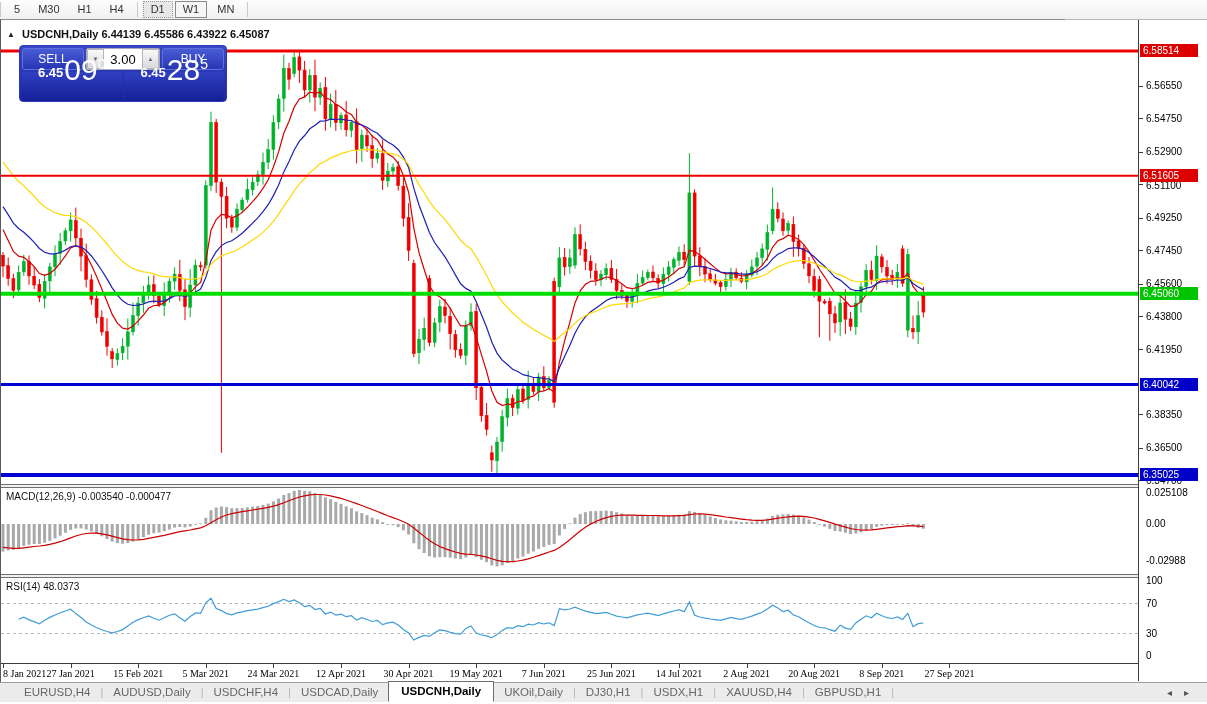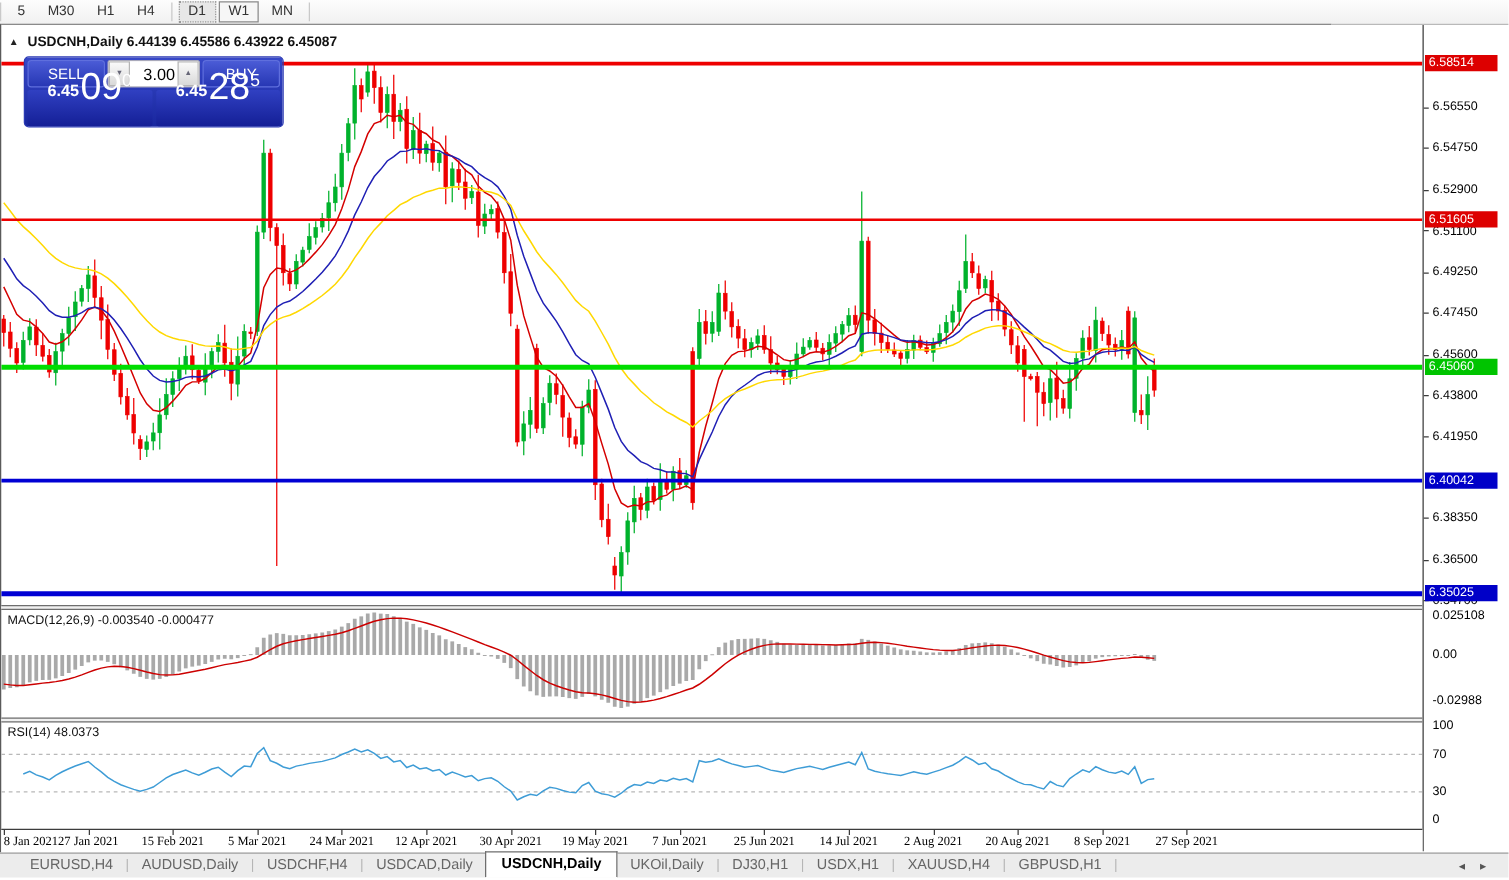--- a/index.html
+++ b/index.html
@@ -37,21 +37,21 @@
   .da-tick{position:absolute;top:0;width:1px;height:4px;background:#3c3c3c;}
 
   
   #trade-panel{position:absolute;left:18px;top:25px;width:208px;height:57px;border-radius:4px;
                background:linear-gradient(#3748c8,#19279f);border:1px solid #2b3ab4;box-sizing:border-box;padding:2px;z-index:5;}
   .tp-row1{display:flex;height:22px;gap:2px;}
   .tp-btn{flex:0 0 62px;background:linear-gradient(#4a5bd6,#2737b4);border:1px solid #5f6fdd;border-radius:3px;
           color:#fff;font-size:12px;font-family:"Liberation Sans",sans-serif;cursor:pointer;padding:0;}
   .tp-spin{flex:1;display:flex;background:#fff;border-radius:2px;border:1px solid #aab;overflow:hidden;}
   .tp-spin-btn{width:17px;border:1px solid #b5b5b5;background:linear-gradient(#fafafa,#d9d9d9);font-size:6px;color:#667;padding:0;cursor:pointer;}
-  .tp-vol{flex:1;border:none;outline:none;text-align:right;font-size:13px;font-family:"Liberation Sans",sans-serif;color:#000;min-width:10px;}
+  .tp-vol{flex:1;border:none;outline:none;text-align:center;font-size:13px;font-family:"Liberation Sans",sans-serif;color:#000;min-width:10px;}
   .tp-row2{display:flex;gap:3px;margin-top:2px;height:29px;}
   .tp-price{flex:1;background:linear-gradient(#3040c2,#141f96);border-radius:2px;color:#fff;display:flex;align-items:flex-end;justify-content:center;cursor:pointer;padding-bottom:18px;}
   .tp-small{font-size:13px;font-weight:700;margin-right:1px;margin-bottom:3px;}
   .tp-big{font-size:30px;line-height:26px;}
   .tp-sup{font-size:14px;margin-bottom:11px;}
 
   
   #tab-bar{position:absolute;left:0;top:682px;width:1207px;height:20px;background:#ececec;border-top:1px solid #9f9f9f;
            display:flex;align-items:flex-end;padding-left:14px;box-sizing:border-box;}
   .tab{font-size:11.5px;color:#666;padding:3px 10px 4px;cursor:pointer;white-space:nowrap;}

